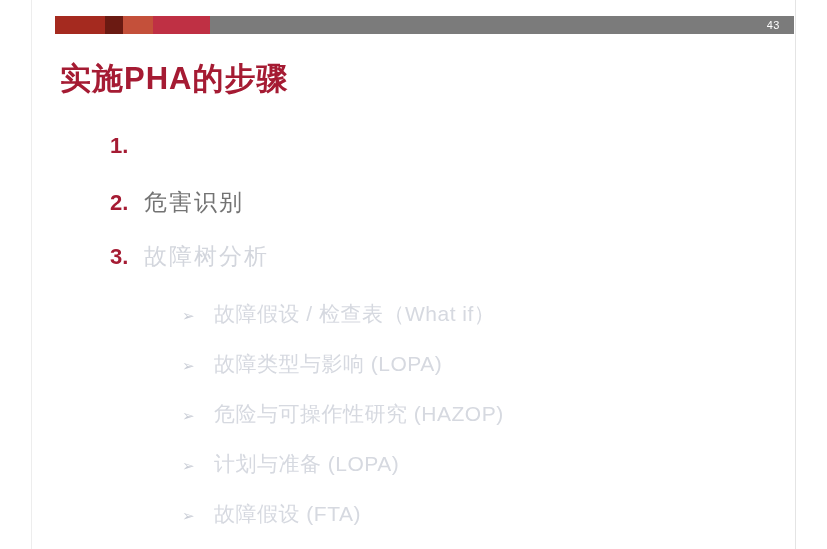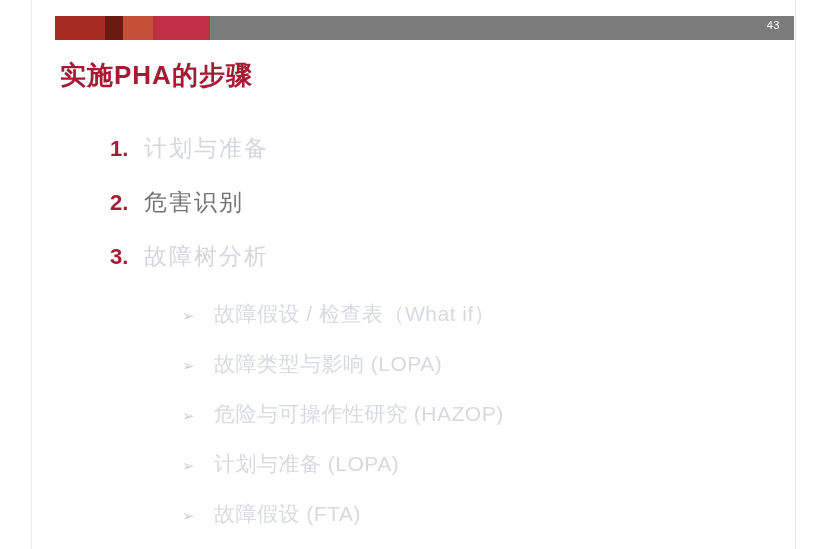--- a/index.html
+++ b/index.html
@@ -41,21 +41,21 @@
     width: 1px;
     background: #e4e4e4;
   }
 
   
   .topbar {
     position: absolute;
     left: 55px;
     top: 16px;
     width: 739px;
-    height: 24px;
+    height: 18px;
     display: flex;
     overflow: hidden;
   }
   .topbar .seg { height: 100%; }
 
   .pagenum {
     position: absolute;
     right: 14px;
     top: 0;
     height: 18px;
@@ -64,21 +64,21 @@
     color: #ffffff;
     font-family: "Liberation Sans", sans-serif;
     letter-spacing: 0.5px;
   }
 
   
   .title {
     position: absolute;
     left: 60px;
     top: 58px;
-    font-size: 26px;
+    font-size: 31px;
     font-weight: bold;
     color: #a51b33;
     letter-spacing: 1px;
     white-space: nowrap;
     font-family: "Liberation Sans", sans-serif;
   }
 
   
   .steps {
     position: absolute;
@@ -147,21 +147,20 @@
     <div class="seg" style="background: rgb(123, 123, 123); width: 584px;">
       <span class="pagenum">43</span>
     </div>
   </div>
 
   <div class="title">实施PHA的步骤</div>
 
   <div class="steps">
     <div class="step dim">
       <span class="step-num">1.</span>
-      <span class="step-text">计划与准备</span>
     </div>
     <div class="step active">
       <span class="step-num">2.</span>
       <span class="step-text">危害识别</span>
     </div>
     <div class="step dim">
       <span class="step-num">3.</span>
       <span class="step-text">故障树分析</span>
     </div>
   </div>

